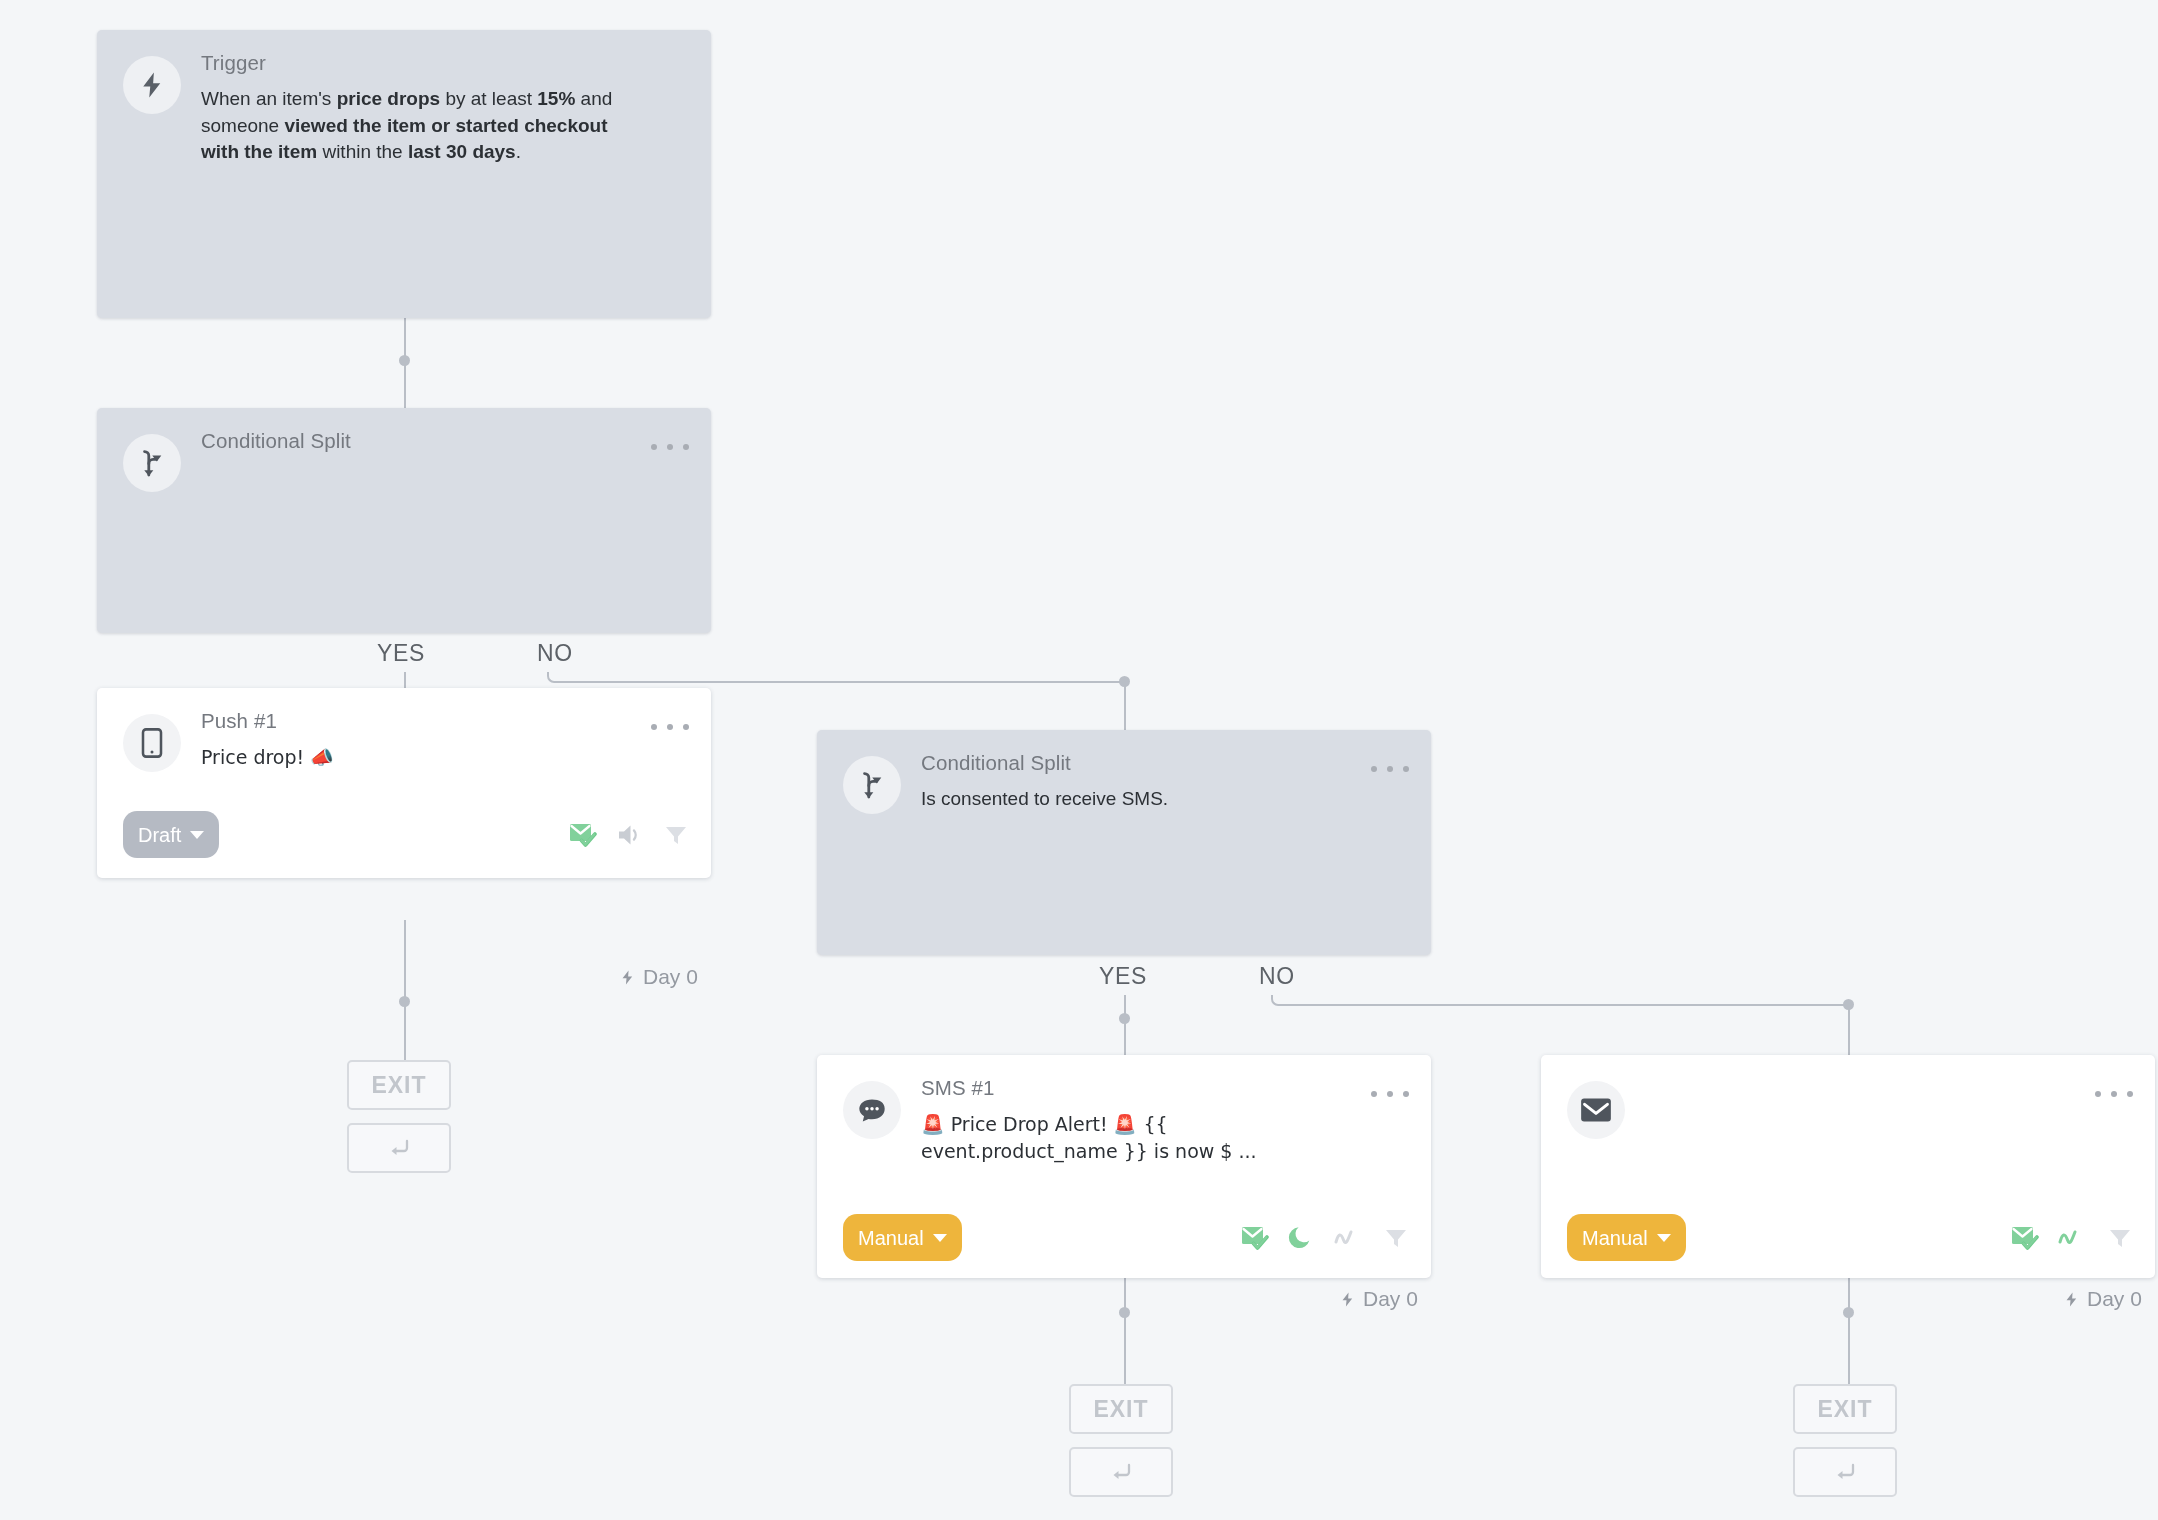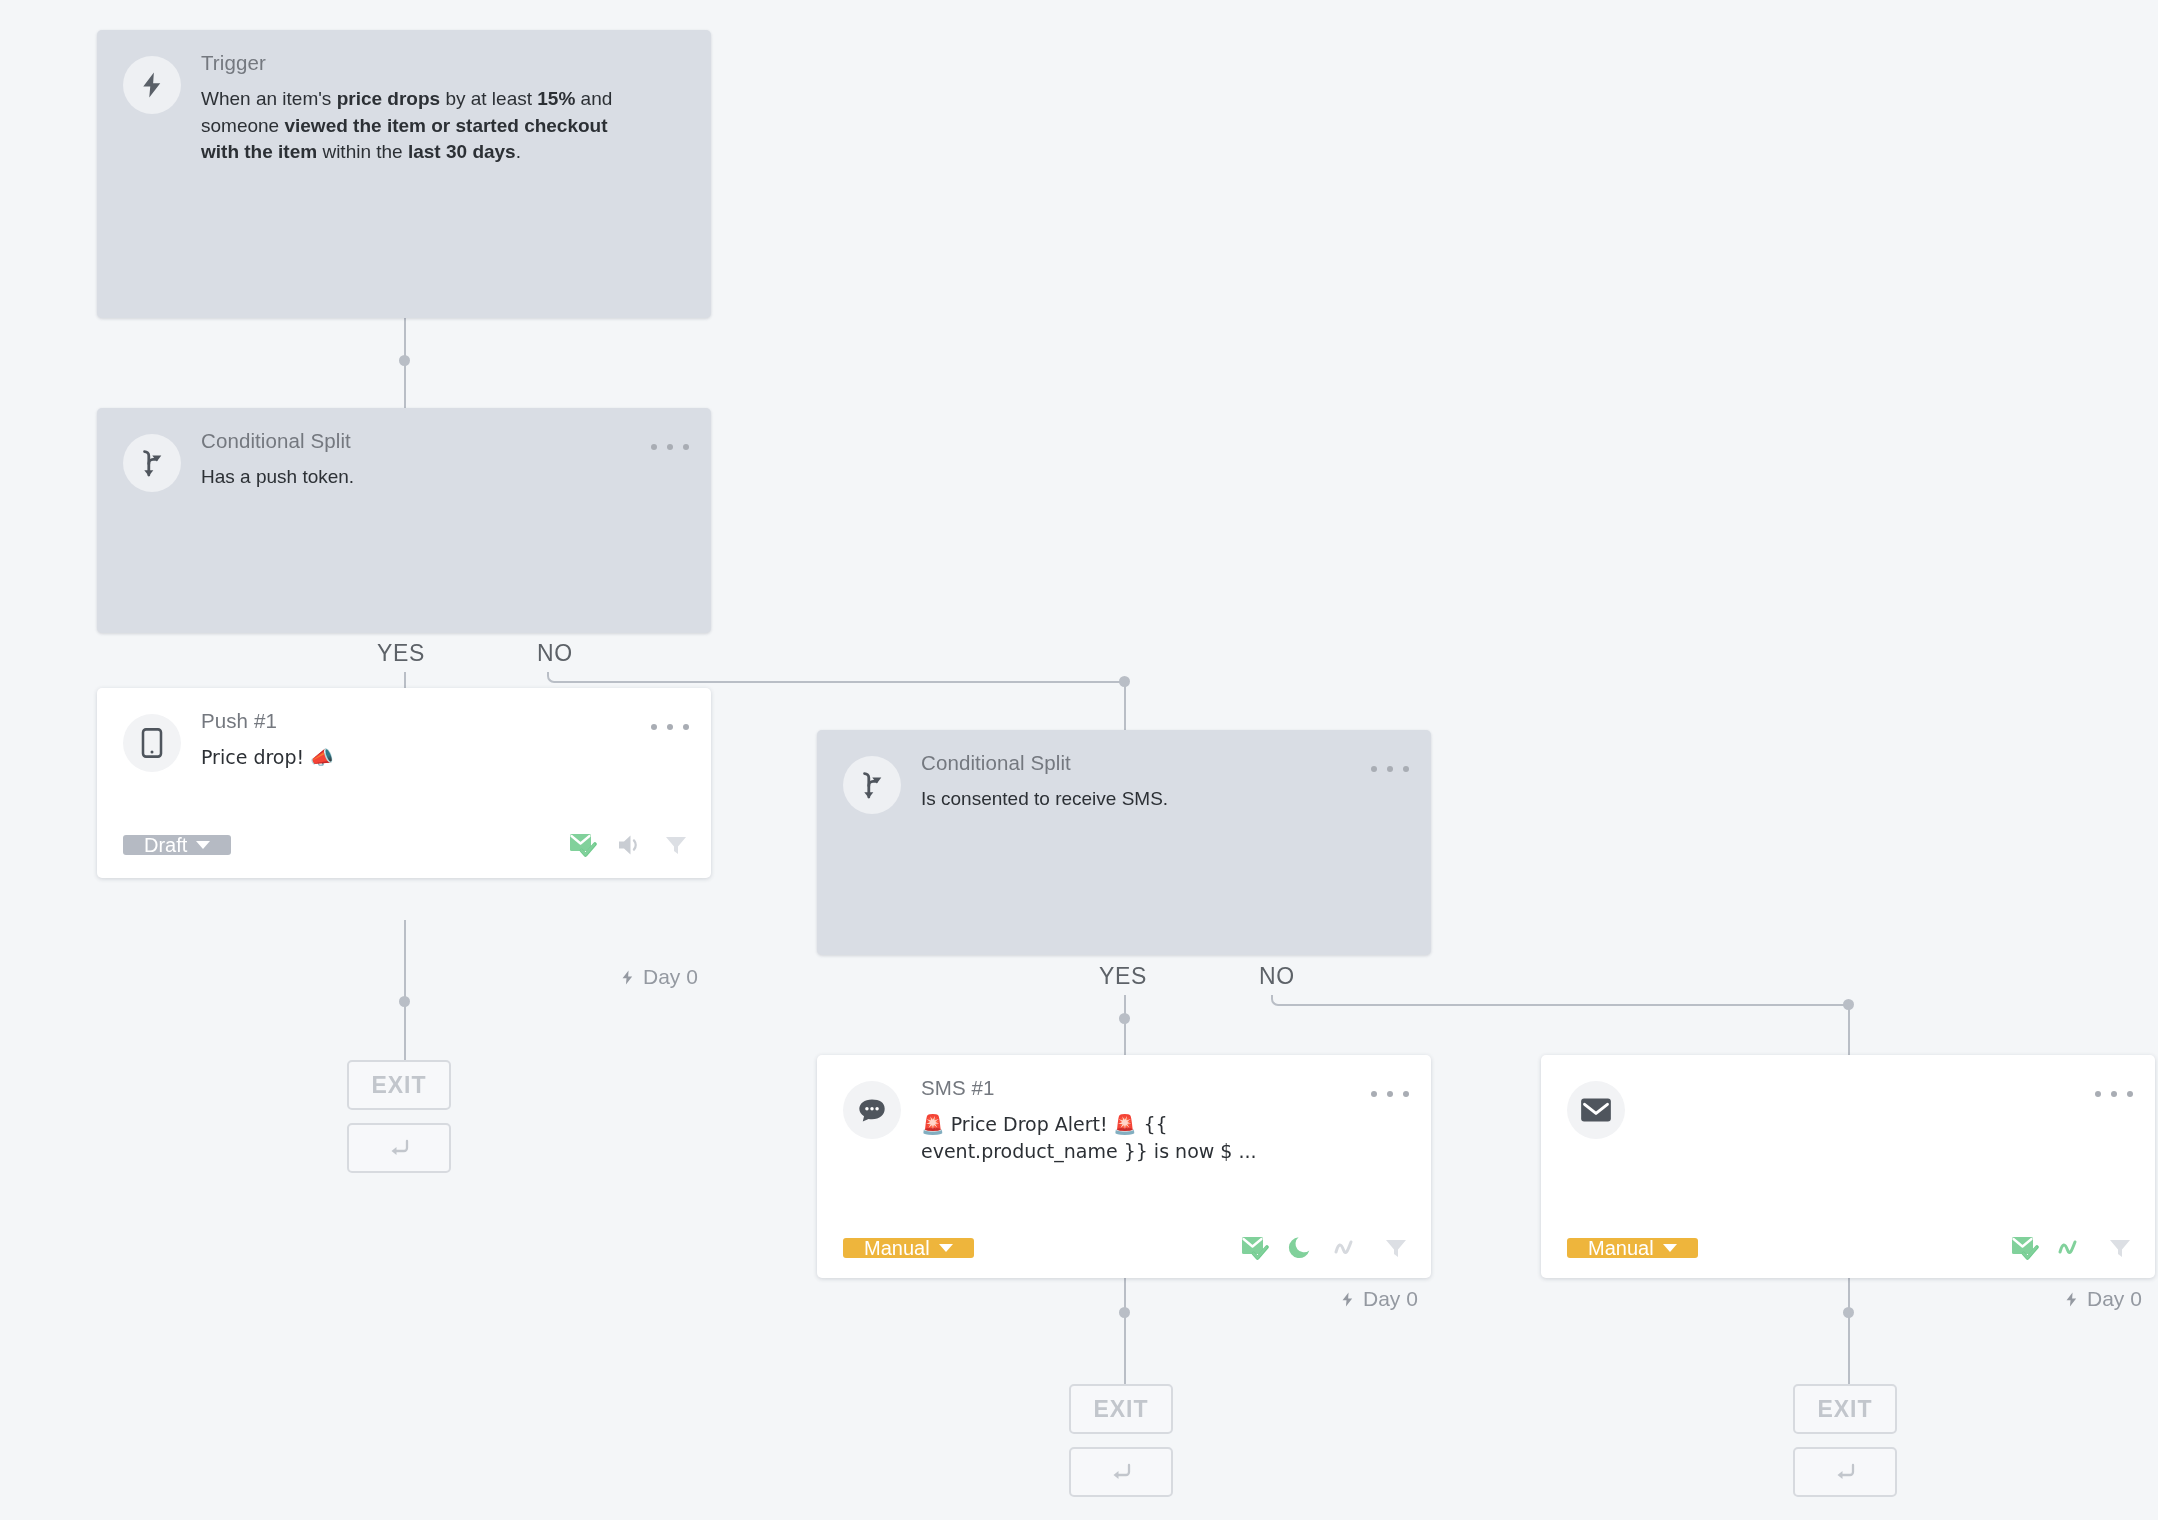--- a/index.html
+++ b/index.html
@@ -124,23 +124,23 @@
     right: 22px;
     bottom: 20px;
     display: flex;
     align-items: center;
     justify-content: space-between;
   }
   .badge {
     display: inline-flex;
     align-items: center;
     gap: 9px;
-    height: 20px;
-    padding: 0 21px;
-    border-radius: 3px;
+    height: 47px;
+    padding: 0 15px;
+    border-radius: 14px;
     font-size: 20px;
     color: #ffffff;
     cursor: pointer;
     line-height: 1;
   }
   .badge.draft  { background: #b5bac3; }
   .badge.manual { background: #eeb53c; }
   .badge .caret {
     width: 0; height: 0;
     border-left: 7px solid transparent;
@@ -255,21 +255,20 @@
       <div class="icon-circle">
         <svg width="32" height="32" viewBox="0 0 24 24" aria-hidden="true">
           <path d="M9.6 21 V12.5 a3.2 3.2 0 0 1 3.2-3.2 h2.6" fill="none" stroke="#4f555d" stroke-width="2.1" stroke-linecap="round"></path>
           <path d="M9.6 12.5 V6.6 a3.2 3.2 0 0 0-3.2-3.2" fill="none" stroke="#4f555d" stroke-width="2.1" stroke-linecap="round"></path>
           <path d="M6.2 17.4 L9.6 21.8 L13 17.4 Z" fill="#4f555d"></path>
           <path d="M12.2 6.4 L15.6 10.8 L19 6.4 Z" fill="#4f555d"></path>
         </svg>
       </div>
       <div class="node-body">
         <div class="node-kind">Conditional Split</div>
-        <div class="node-desc">Has a push token.</div>
       </div>
       <div class="dots-menu">
           <i></i>
           <i></i>
           <i></i>
         </div>
     </div>
   </div>
 
   <div class="branch-label" style="left:330px; top:640px;">YES</div>

